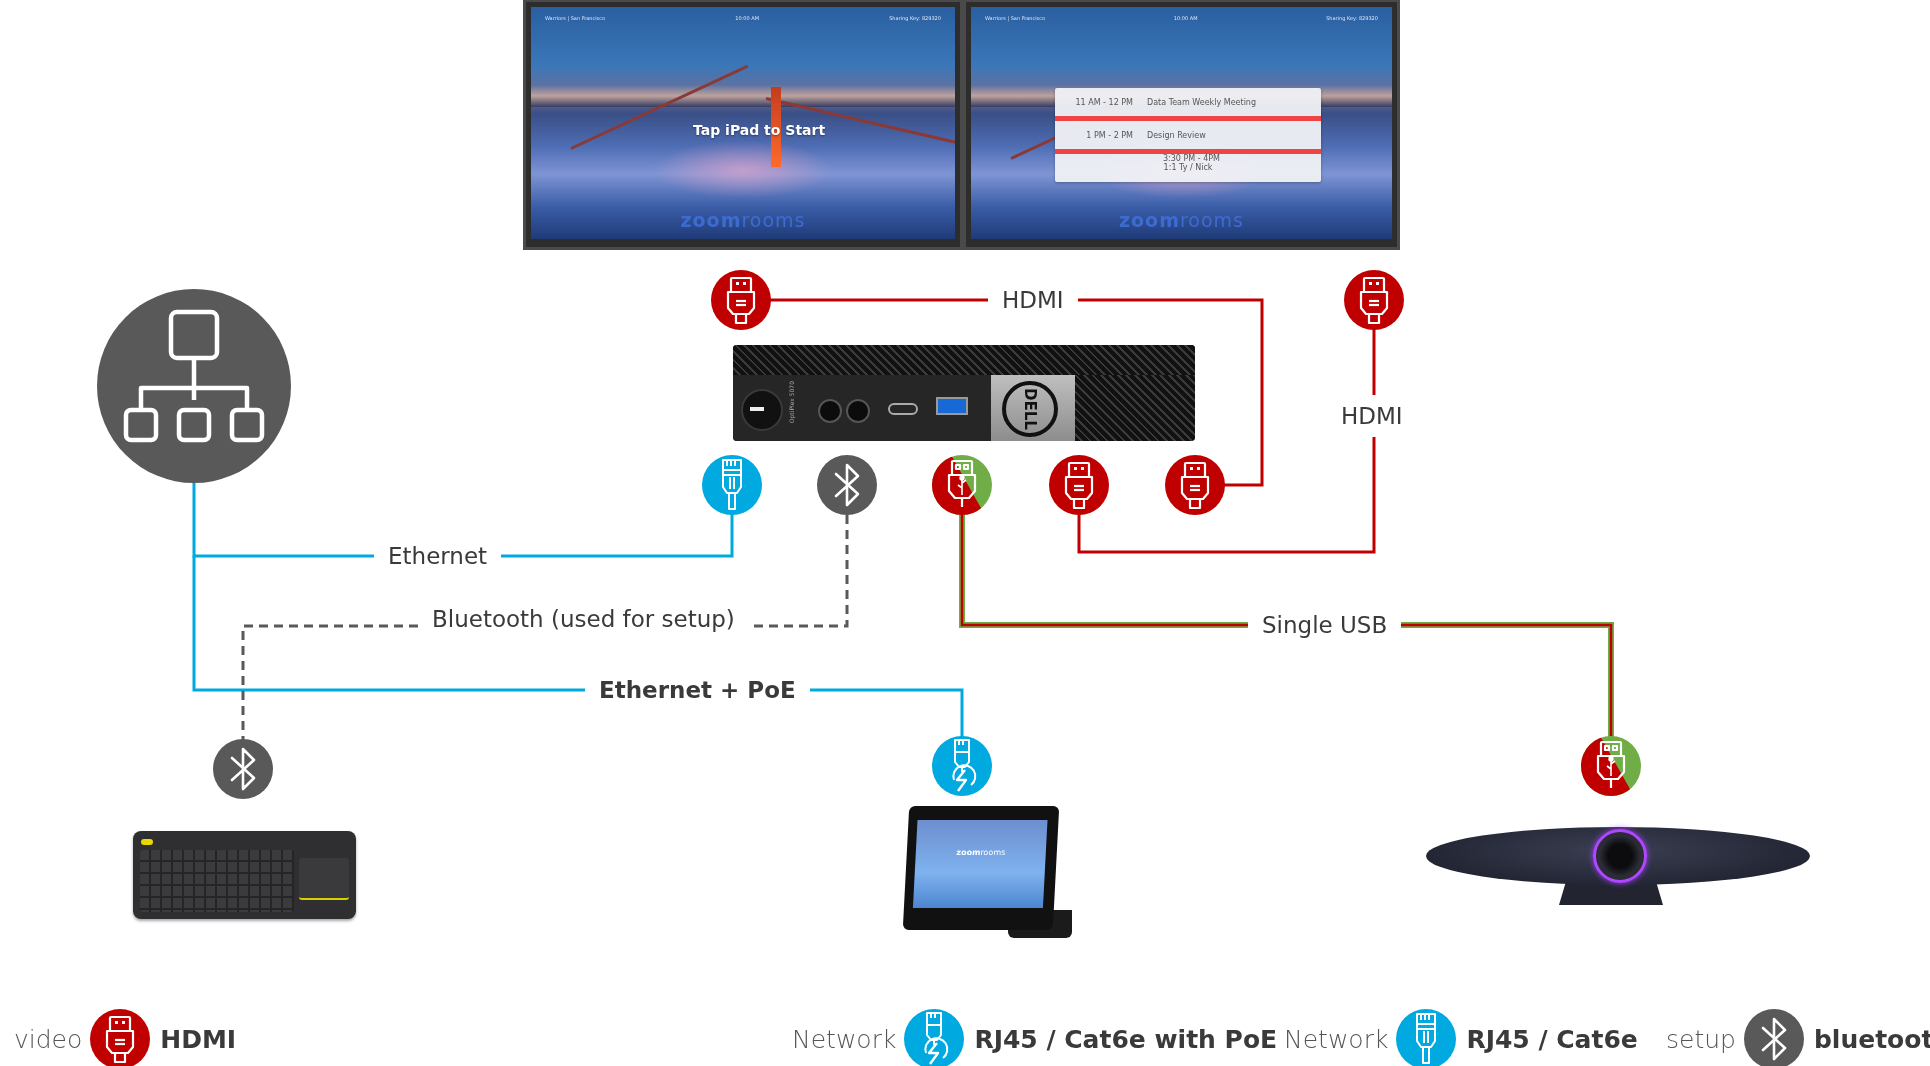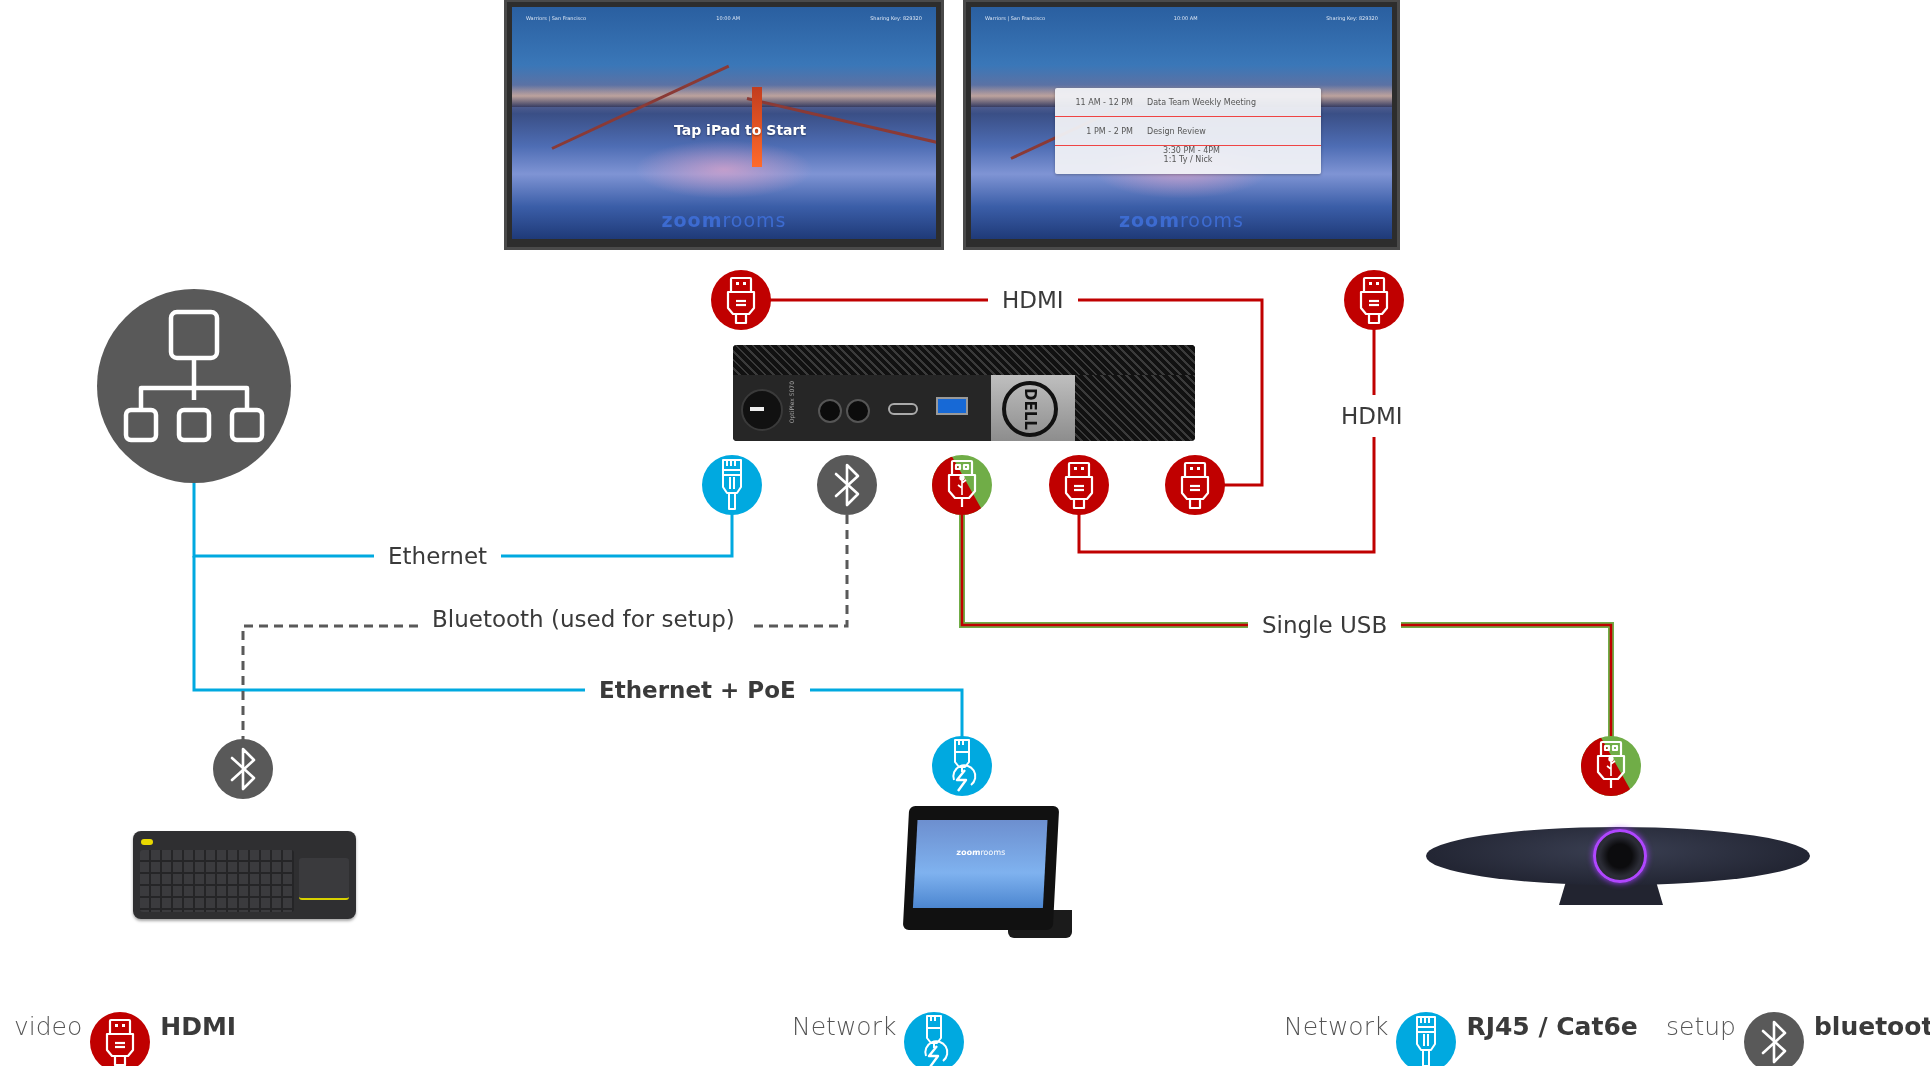--- a/index.html
+++ b/index.html
@@ -12,21 +12,21 @@
       radial-gradient(ellipse 30% 18% at 50% 70%, rgba(255,170,200,0.55), rgba(255,170,200,0) 70%),
       linear-gradient(180deg, #2a5fa0 0%, #3a77b8 25%, #6c6f9a 38%, #3a4f86 46%, #4e6db4 60%, #7f94d4 72%, #3b5ea8 86%, #1f3a78 100%); }
   .screen .topbar { position:absolute; top:8px; left:14px; right:14px; font-size:5px; color:#dfe8f5; display:flex; justify-content:space-between; }
   .screen .city { position:absolute; left:0; right:0; top:78px; height:22px; background:linear-gradient(180deg, rgba(255,200,150,0.0), rgba(255,205,160,0.55) 50%, rgba(40,40,70,0.6)); }
   .screen .tower { position:absolute; width:10px; height:80px; background:linear-gradient(#c23d1e,#ff6a2a); top:80px; }
   .screen .cable { position:absolute; height:3px; background:#8a3a36; transform-origin:left center; }
   .screen .brand { position:absolute; bottom:8px; left:0; right:0; text-align:center; font-size:19px; color:#3f6fd8; opacity:0.9; font-weight:bold; letter-spacing:1px; }
   .screen .brand span { font-weight:normal; }
   .screen .tap { position:absolute; left:162px; top:115px; color:#fff; font-size:14px; font-weight:bold; text-shadow:0 1px 2px rgba(0,0,0,0.4); }
   .meetings { position:absolute; left:84px; top:81px; width:266px; background:rgba(240,241,246,0.95); border-radius:2px; box-shadow:0 1px 3px rgba(0,0,0,0.3); }
-  .meet-row { display:flex; height:28px; align-items:center; border-bottom:1px solid #ef4444; font-size:8px; color:#555; }
+  .meet-row { display:flex; height:28px; align-items:center; border-bottom:5px solid #ef4444; font-size:8px; color:#555; }
   .meet-row:last-child { border-bottom:none;flex-direction:column; }
   .meet-time { width:92px; text-align:right; padding-right:14px; box-sizing:border-box; }
   .pc { position:absolute; left:733px; top:345px; width:462px; height:96px; border-radius:4px; background:#1c1c1c; overflow:hidden; }
   .pc .grille { position:absolute; left:0; right:0; top:0; height:30px;
     background:
       repeating-linear-gradient(45deg, #111 0 4px, #3a3a3a 4px 6px),
       #222; }
   .pc .grille2 { position:absolute; right:0; width:120px; top:30px; bottom:0;
     background: repeating-linear-gradient(45deg, #111 0 4px, #3a3a3a 4px 6px); }
   .pc .panel { position:absolute; left:0; top:30px; width:258px; bottom:0; background:#262626; }
@@ -49,21 +49,21 @@
   .tablet { left:898px; top:800px; width:176px; height:141px; }
   .tablet .body { position:absolute; left:8px; top:6px; width:150px; height:124px; background:#111; border-radius:6px; transform:skewX(-3deg); }
   .tablet .scr { position:absolute; left:9px; top:14px; width:130px; height:88px; background:linear-gradient(180deg,#6d8fcf,#7fb2ef 60%,#4c86d0); }
   .tablet .scr .zr { position:absolute; top:28px; width:100%; text-align:center; font-size:8px; color:#fff; font-weight:bold; }
   .tablet .stand { position:absolute; left:110px; top:110px; width:64px; height:28px; background:#1b1b1b; border-radius:0 0 6px 6px; }
   .bar { left:1426px; top:827px; width:384px; height:80px; }
   .bar .shell { position:absolute; left:0; top:0; width:384px; height:58px; border-radius:50%; background:radial-gradient(ellipse at 50% 40%, #3a3f52, #232634 70%); }
   .bar .lens { position:absolute; left:167px; top:2px; width:54px; height:54px; border-radius:50%; background:radial-gradient(circle,#0c0c0e 35%,#2b2c36 60%); border:3px solid #b046ff; box-sizing:border-box; box-shadow:0 0 6px #a13cff; }
   .bar .stand { position:absolute; left:133px; top:50px; width:104px; height:28px; background:#222430; clip-path:polygon(8% 0,92% 0,100% 100%,0 100%); }
   .legend { position:absolute; top:1012px; left:0; width:1930px; height:54px; }
-  .legend-item { position:absolute; top:0; display:flex; align-items:flex-start; height:54px; }
+  .legend-item { position:absolute; top:0; display:flex; align-items:center; height:54px; }
   .legend-kind { font-size:25px; color:#555; font-weight:300; margin-right:8px; }
   .legend-name { font-size:25px; color:#3a3a3a; font-weight:bold; margin-left:10px; }
   .legend-item svg { display:block; }
 </style>
 </head>
 <body>
 
 <svg id="diagram" width="1930" height="1066" viewBox="0 0 1930 1066" xmlns="http://www.w3.org/2000/svg">
   <defs>
 
@@ -192,21 +192,21 @@
   </g>
 </svg>
 
 <div class="lbl" style="left:988px; top:285px;">HDMI</div>
 <div class="lbl" style="left:1327px; top:395px; padding:6px 14px;">HDMI</div>
 <div class="lbl" style="left:374px; top:541px;">Ethernet</div>
 <div class="lbl" style="left:418px; top:604px;">Bluetooth (used for setup)</div>
 <div class="lbl" style="left:585px; top:675px;font-weight:bold;">Ethernet + PoE</div>
 <div class="lbl" style="left:1248px; top:610px;">Single USB</div>
 
-<div class="monitor" style="left:504px; width:440px;">
+<div class="monitor" style="left:523px; width:440px;">
   <div class="screen">
     <div class="topbar">
       <span>Warriors | San Francisco</span>
       <span>10:00 AM</span>
       <span>Sharing Key: 829320</span>
     </div>
     <div class="city"></div>
     <div class="cable" style="left:40px; top:140px; width:195px; transform:rotate(-25deg);"></div>
     <div class="cable" style="left:235px; top:90px; width:200px; transform:rotate(13deg);"></div>
     <div class="tower" style="left:240px;"></div>
@@ -287,20 +287,21 @@
         <use href="#g-hdmi"></use>
       </svg>
     <span class="legend-name">HDMI</span>
   </div>
   <div class="legend-item" style="left:792px;">
     <span class="legend-kind">Network</span>
     <svg width="60" height="60" viewBox="-30 -30 60 60">
         <circle r="30" fill="#00a9e0"></circle>
         <use href="#g-rj45poe"></use>
       </svg>
+    <span class="legend-name">RJ45 / Cat6e with PoE</span>
   </div>
   <div class="legend-item" style="left:1284px;">
     <span class="legend-kind">Network</span>
     <svg width="60" height="60" viewBox="-30 -30 60 60">
         <circle r="30" fill="#00a9e0"></circle>
         <use href="#g-rj45"></use>
       </svg>
     <span class="legend-name">RJ45 / Cat6e</span>
   </div>
   <div class="legend-item" style="left:1666px;">

